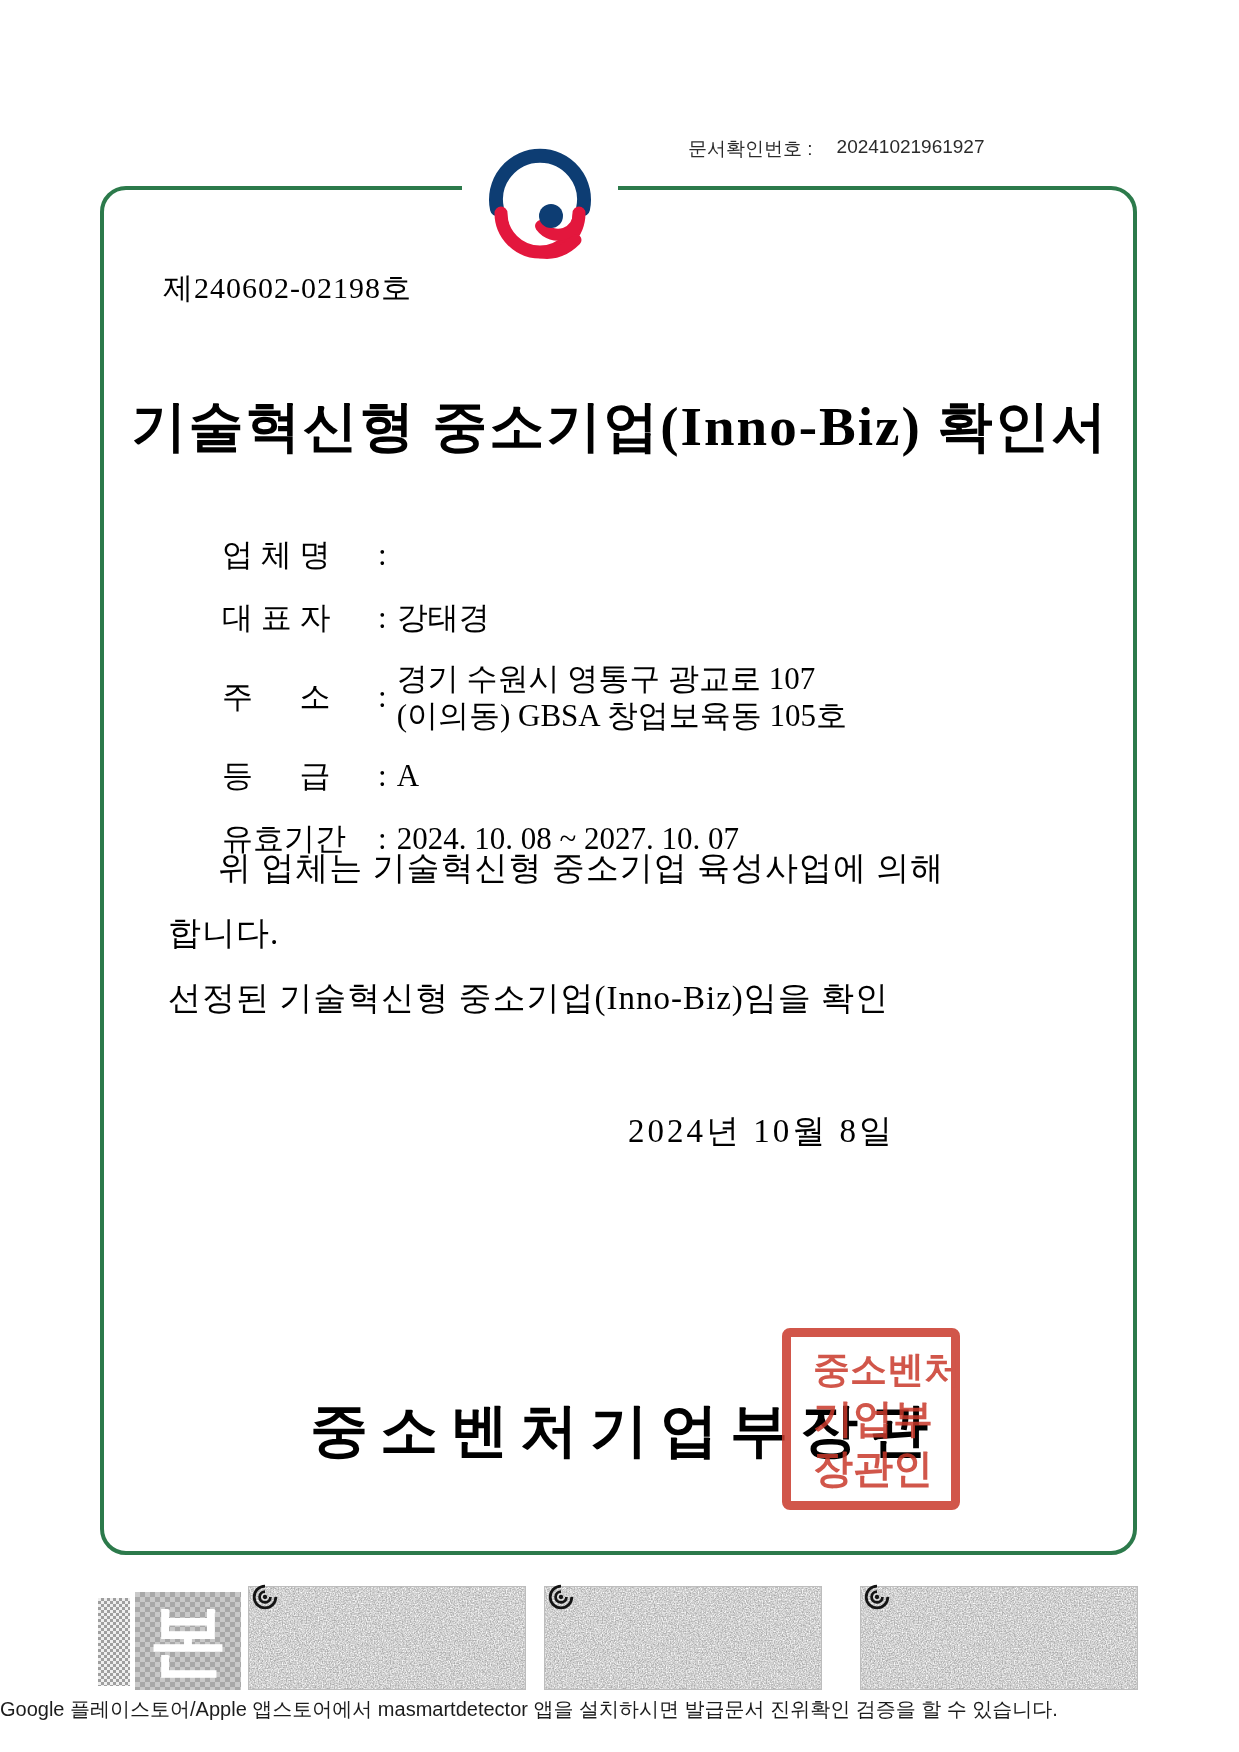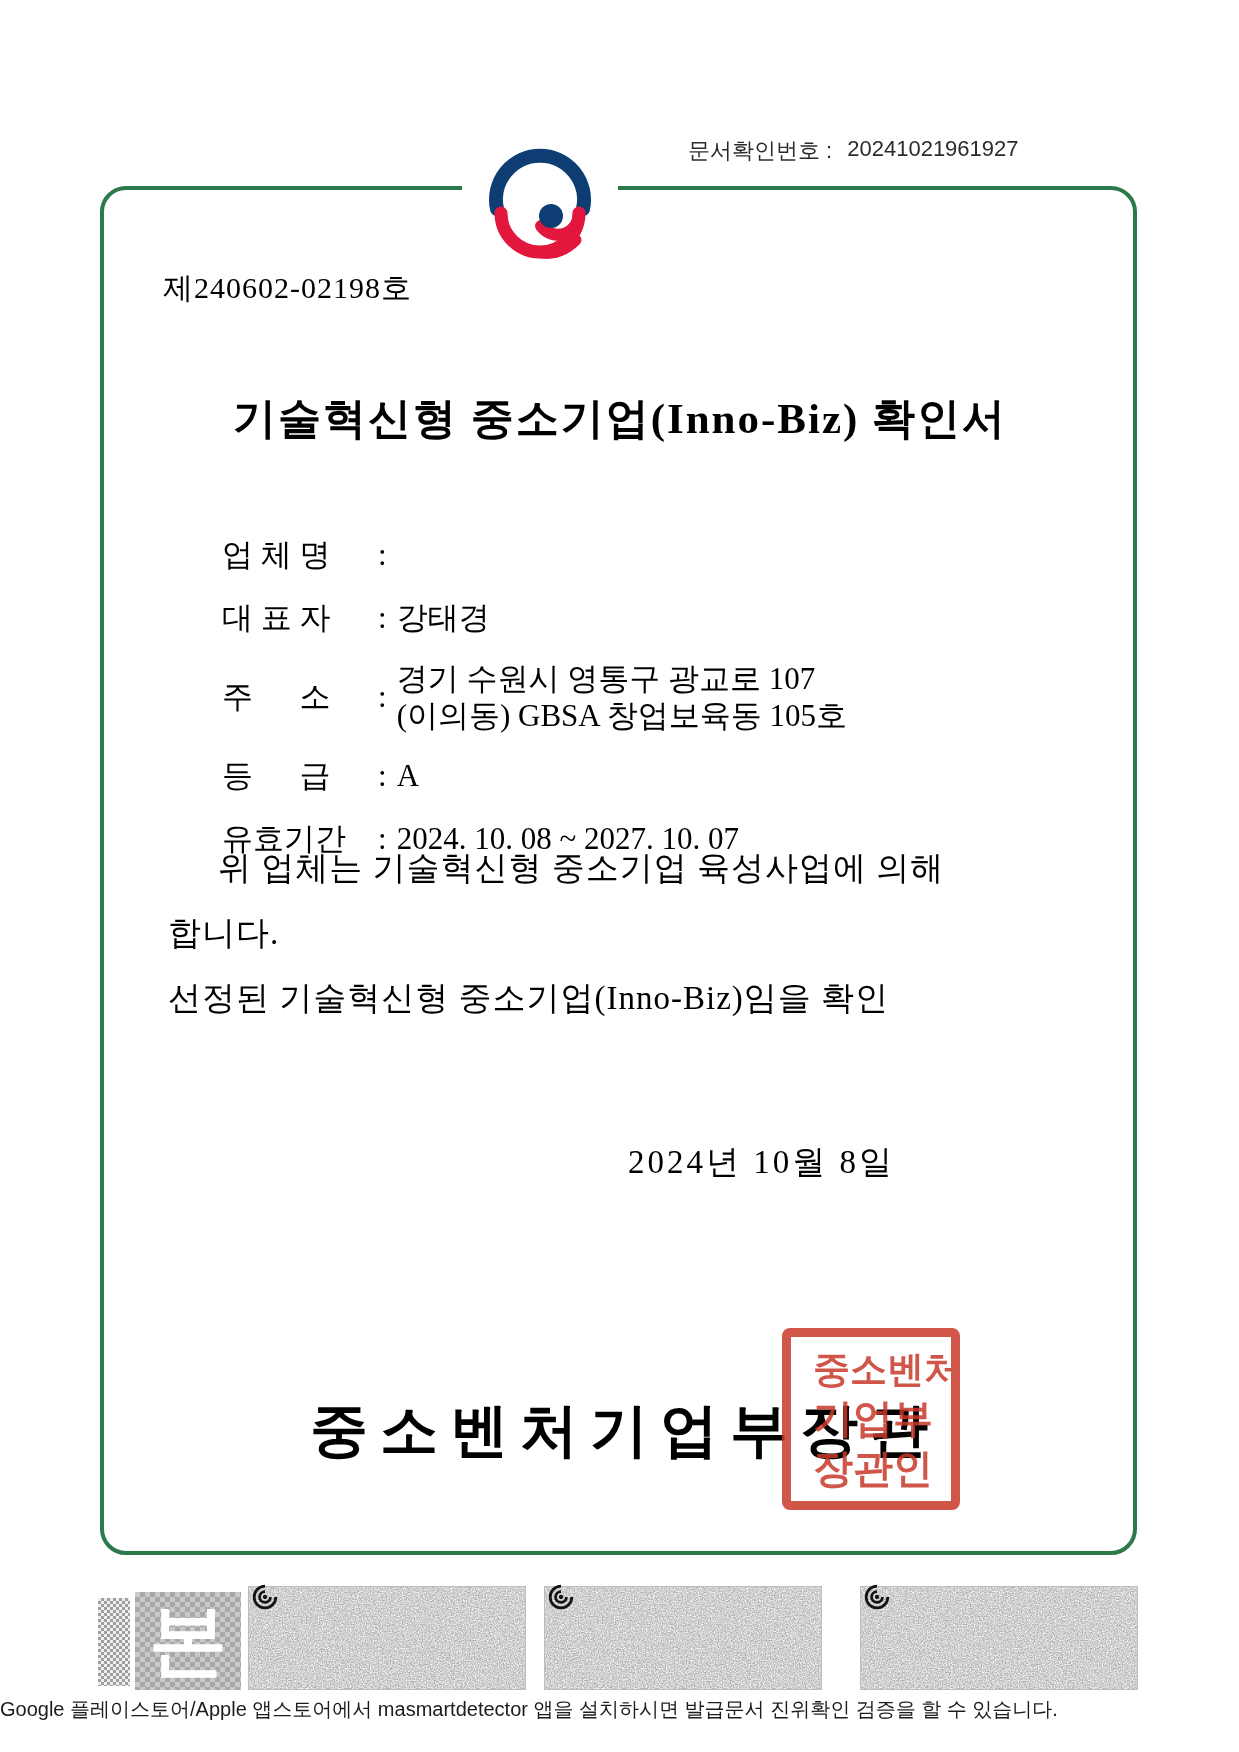--- a/index.html
+++ b/index.html
@@ -10,22 +10,22 @@
     background: #fff;
     overflow: hidden;
     font-family: "Liberation Serif", serif;
     color: #000;
   }
 
   
   .verify {
     position: absolute; top: 136px; left: 688px;
     font-family: "Liberation Sans", sans-serif;
-    font-size: 22px; color: #2b2b2b;
-    display: flex; gap: 15px; white-space: nowrap; justify-content: center;
+    font-size: 19px; color: #2b2b2b;
+    display: flex; gap: 24px; white-space: nowrap; justify-content: center;
   }
 
   
   .emblem {
     position: absolute; top: 104px; left: 462px;
     width: 156px; height: 166px;
     background: #fff;
     display: flex; align-items: center; justify-content: center;
     z-index: 3;
   }
@@ -40,21 +40,21 @@
   }
 
   .doc-number {
     position: absolute; top: 268px; left: 163px;
     font-size: 30px; letter-spacing: 1px; z-index: 2;
   }
 
   .title {
     position: absolute; top: 390px; left: 110px; width: 1020px;
     text-align: center;
-    font-size: 43px; font-weight: bold; letter-spacing: 2px;
+    font-size: 55px; font-weight: bold; letter-spacing: 2px;
     z-index: 2; white-space: nowrap;
   }
 
   
   .fields {
     position: absolute; top: 534px; left: 222px; width: 760px; z-index: 2;
     font-size: 31px;
   }
   .field-row { display: flex; align-items: center; margin-bottom: 21px; }
   .field-label { white-space: pre; min-width: 150px; }
@@ -64,21 +64,21 @@
 
   
   .body-text {
     position: absolute; top: 836px; left: 168px; width: 920px;
     font-size: 33px; line-height: 65px; z-index: 2;
     letter-spacing: 1px; white-space: nowrap;
   }
   .body-text .indent { text-indent: 50px; }
 
   .issue-date {
-    position: absolute; top: 1140px; left: 628px;
+    position: absolute; top: 1109px; left: 628px;
     font-size: 33px; letter-spacing: 3px; z-index: 2; white-space: nowrap; text-align: center;
   }
 
   .signature {
     position: absolute; top: 1392px; left: 180px; width: 760px;
     text-align: right;
     font-size: 58px; font-weight: bold; letter-spacing: 12px;
     z-index: 2; white-space: nowrap;
   }
 

